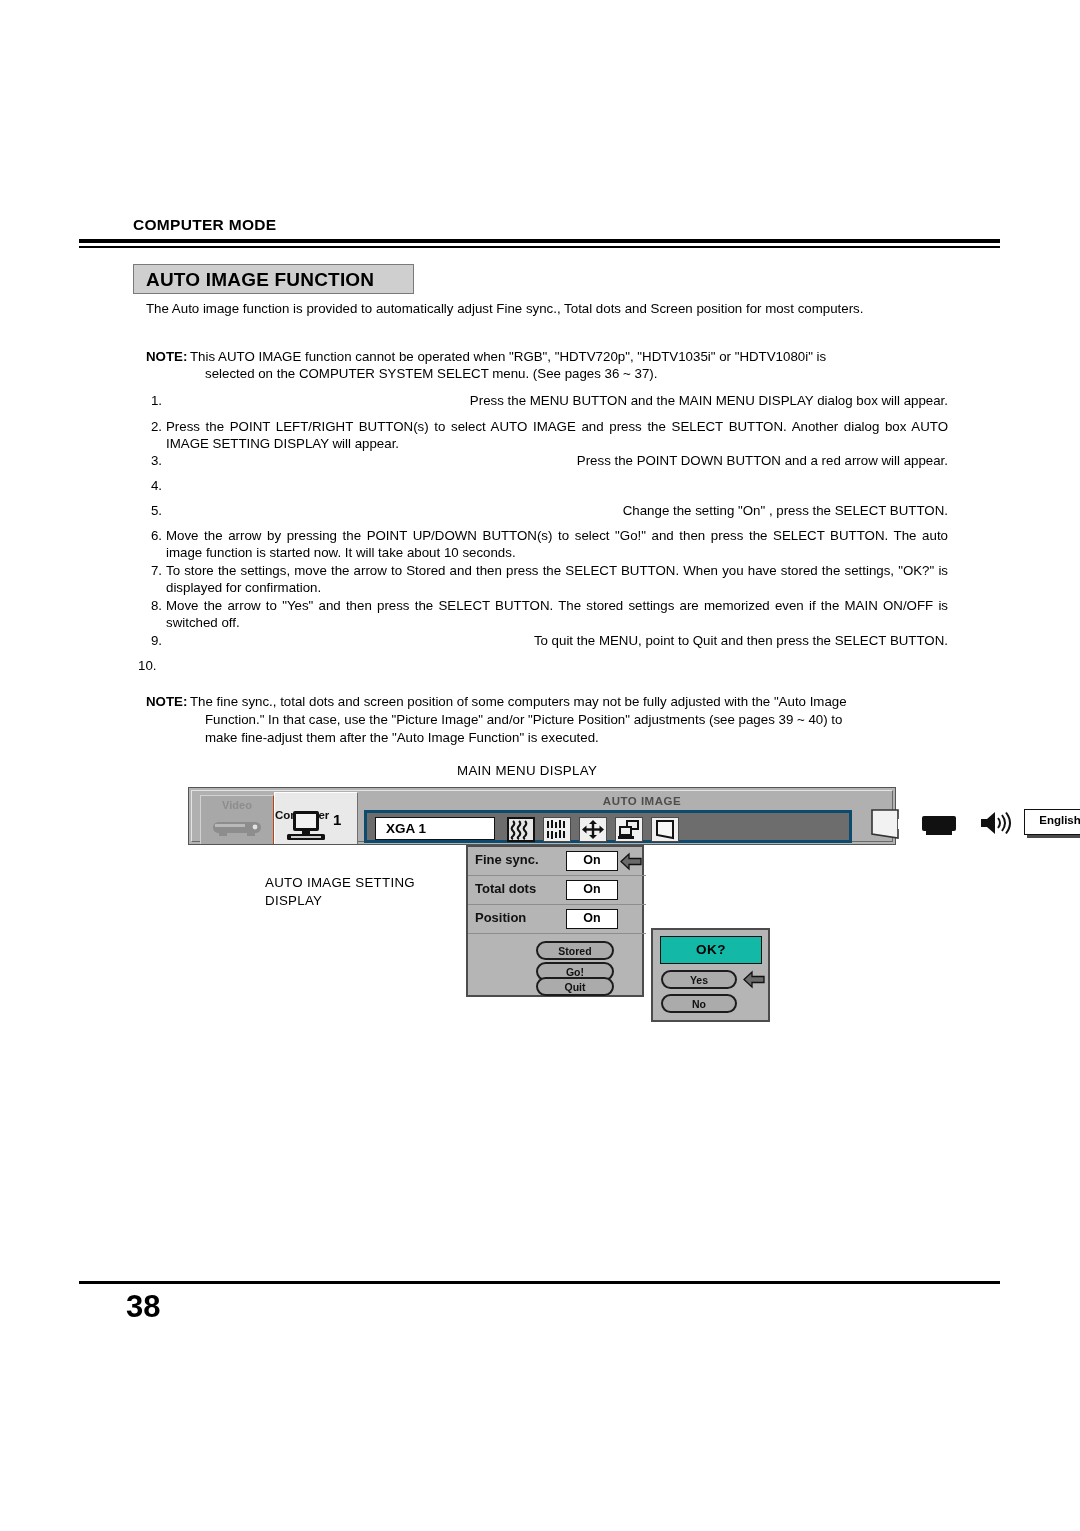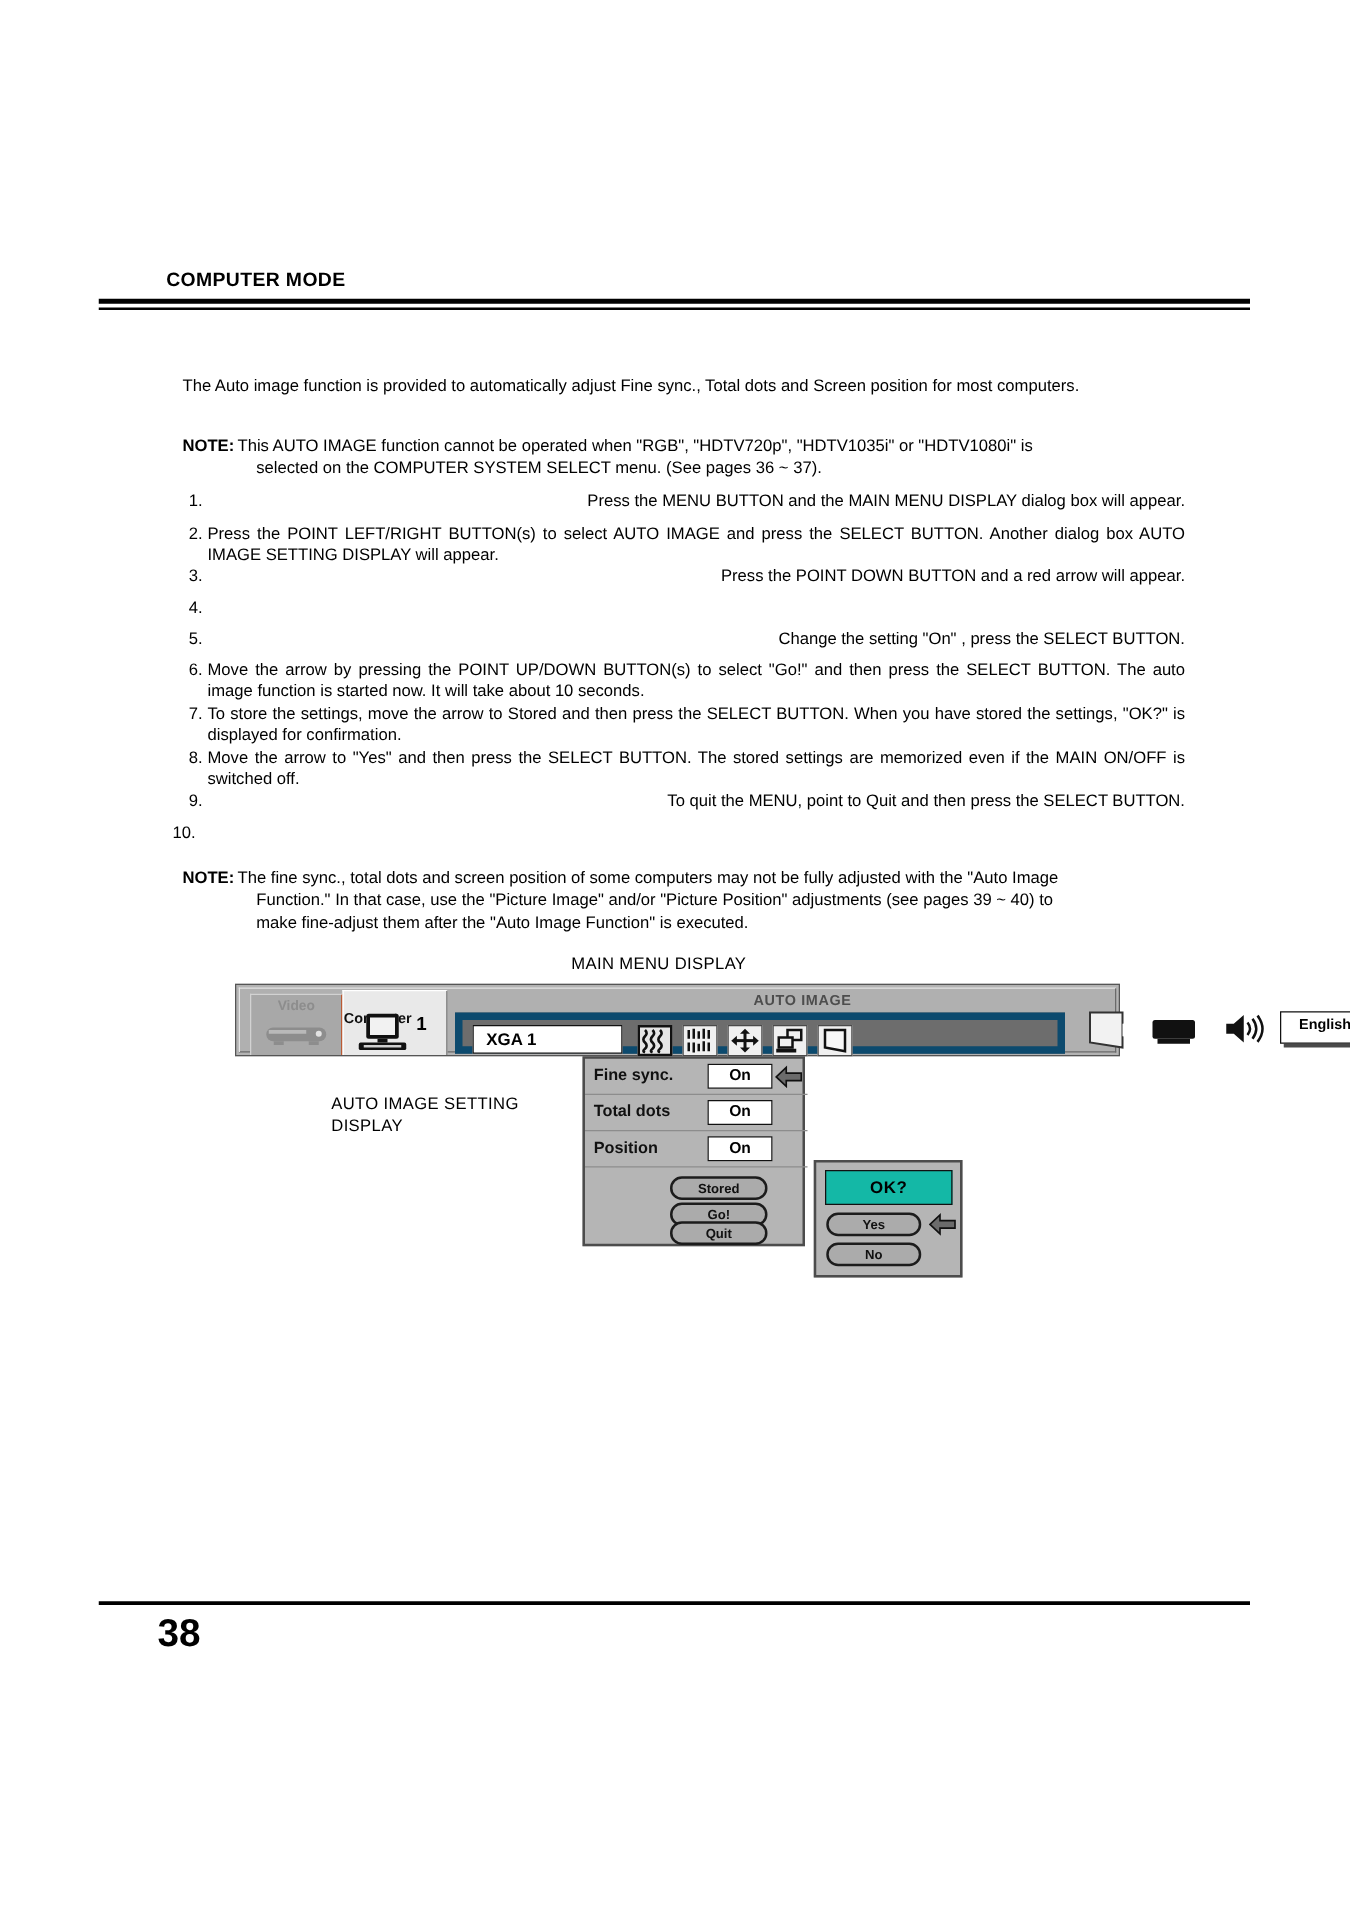--- a/index.html
+++ b/index.html
@@ -46,21 +46,21 @@
             border-top:1px solid #ffffff;border-left:1px solid #ffffff;
             border-right:1px solid #6f6f6f;}
   .tab-comp .tlab{position:absolute;left:0;top:16px;width:82px;text-align:left;
                   font-size:11.5px;font-weight:bold;color:#111;}
   .tab-comp .tnum{position:absolute;left:58px;top:18px;font-size:15px;font-weight:bold;color:#000;}
 
   .auto-title{position:absolute;left:320px;top:4px;width:260px;text-align:center;
               font-size:11.5px;font-weight:bold;color:#4d4d4d;letter-spacing:.5px;}
 
   .sunk{position:absolute;left:172px;top:19px;width:488px;height:33px;background:#6d6d6d;
-        border:6px solid #0c4a6e;box-sizing:border-box;}
+        border:3px solid #0c4a6e;box-sizing:border-box;}
   .xga{position:absolute;left:8px;top:4px;width:120px;height:23px;background:#fff;
        border:1px solid #111;box-sizing:border-box;}
   .xga span{position:absolute;left:10px;top:3px;font-size:13.5px;font-weight:bold;color:#000;}
 
   .iconbtn{position:absolute;top:4px;width:28px;height:25px;background:#f0f0f0;
            border:1px solid #4a4a4a;box-sizing:border-box;overflow:hidden;}
   .iconbtn.sel{border:2px solid #111;background:#e6e6e6;}
 
   .grp2{position:absolute;left:676px;top:16px;width:100px;height:34px;}
   .spk{position:absolute;left:786px;top:18px;width:36px;height:28px;}
@@ -104,20 +104,23 @@
 </style>
 </head>
 <body>
 
 <div class="page">
 
   <div class="mode-label">COMPUTER MODE</div>
   <div class="rule-thick"></div>
   <div class="rule-thin"></div>
 
+  <div class="title-box">
+    <span>AUTO IMAGE FUNCTION</span>
+  </div>
 
   <p class="para" style="left:146px;top:300px;width:802px;">The Auto image function is provided to automatically adjust Fine sync., Total dots and Screen position for most computers.</p>
 
   <div class="noteword" style="left:146px;top:348px;">NOTE:</div>
   <div class="notetext" style="left:190px;top:348px;width:758px;">This AUTO IMAGE function cannot be operated when "RGB", "HDTV720p", "HDTV1035i" or "HDTV1080i" is</div>
   <div class="notetext" style="left:205px;top:365px;width:743px;">selected on the COMPUTER SYSTEM SELECT menu. (See pages 36 ~ 37).</div>
 
   <div class="num" style="left:140px;top:392px;width:22px;">1.</div>
   <div class="numtext nj" style="left:166px;top:392px;width:782px;">Press the MENU BUTTON and the MAIN MENU DISPLAY dialog box will appear.</div>
 

